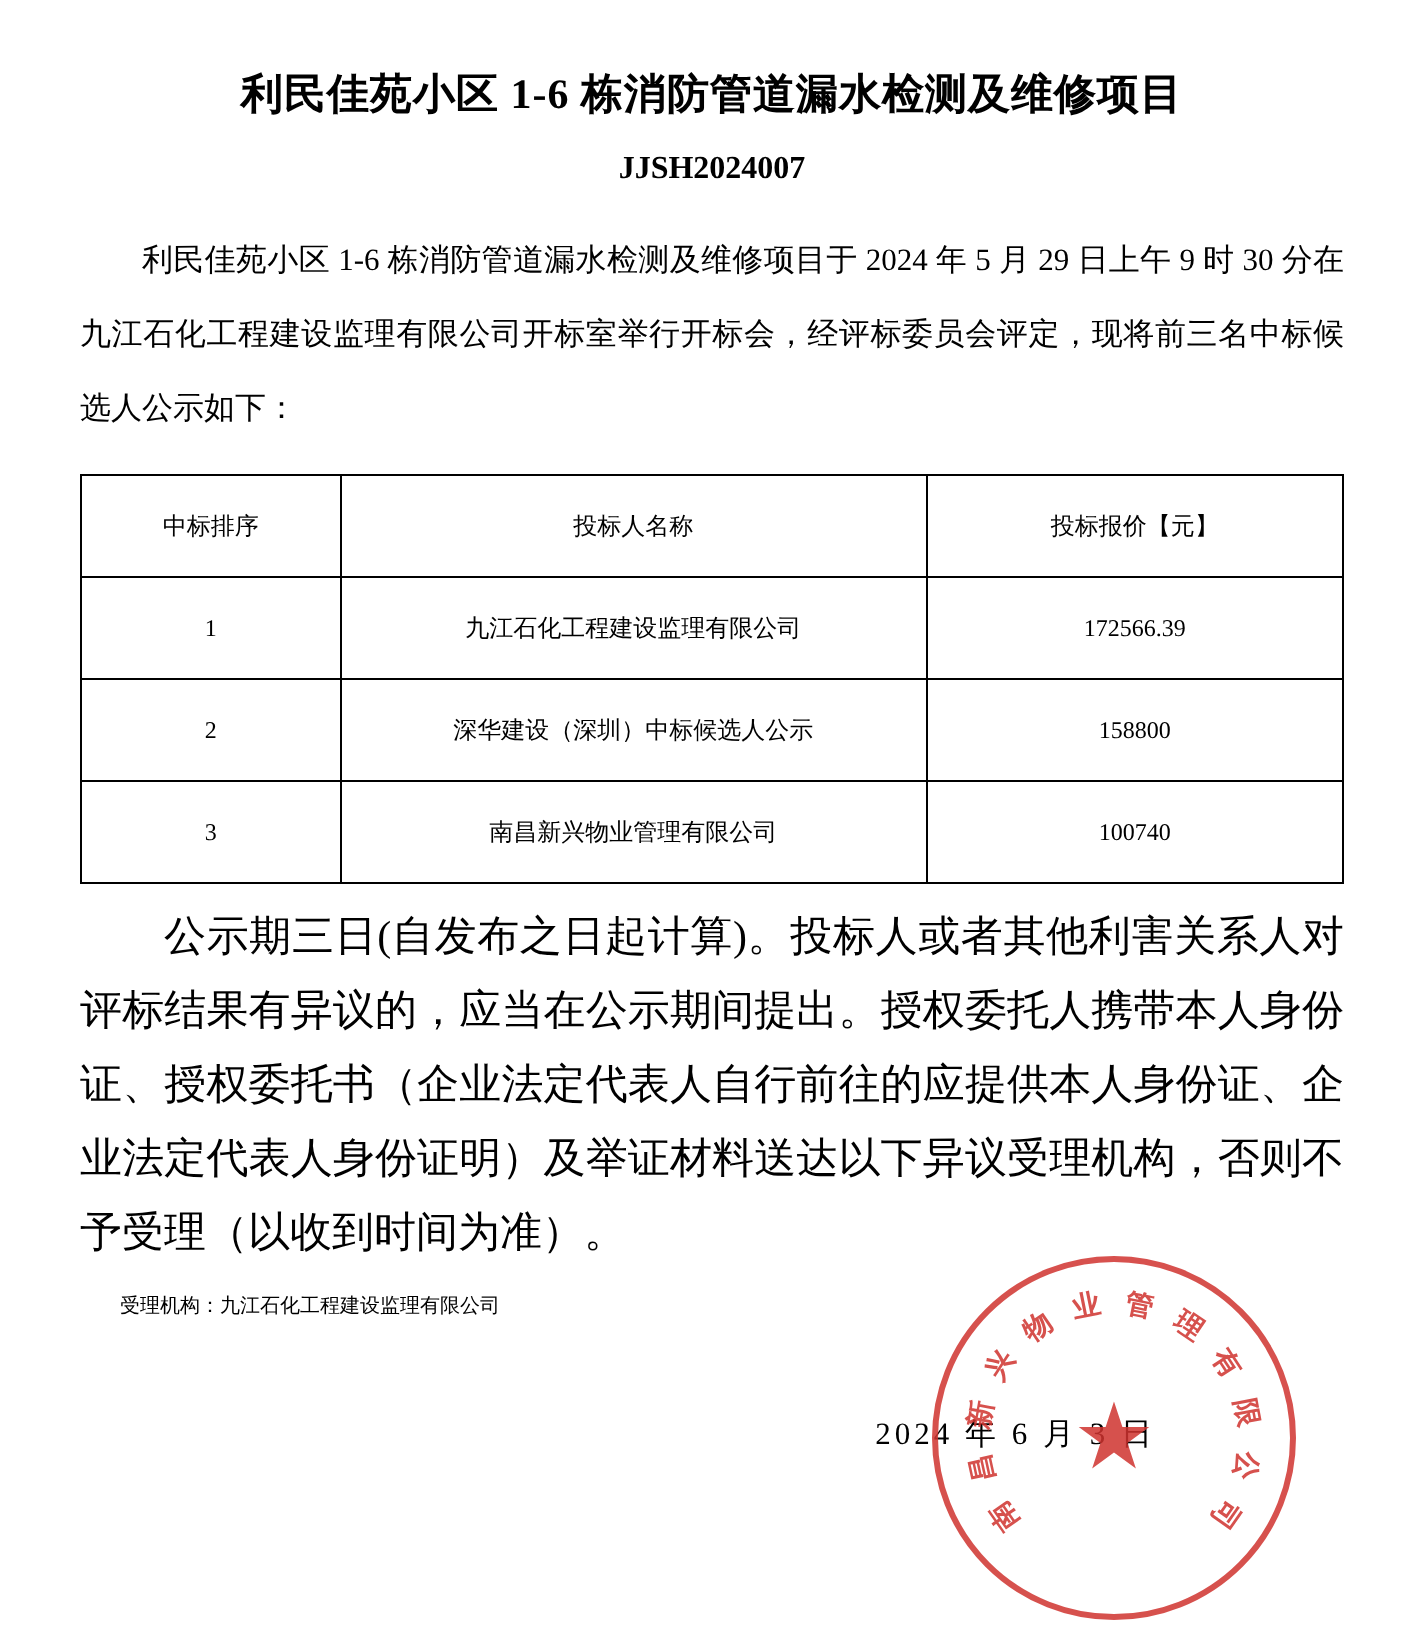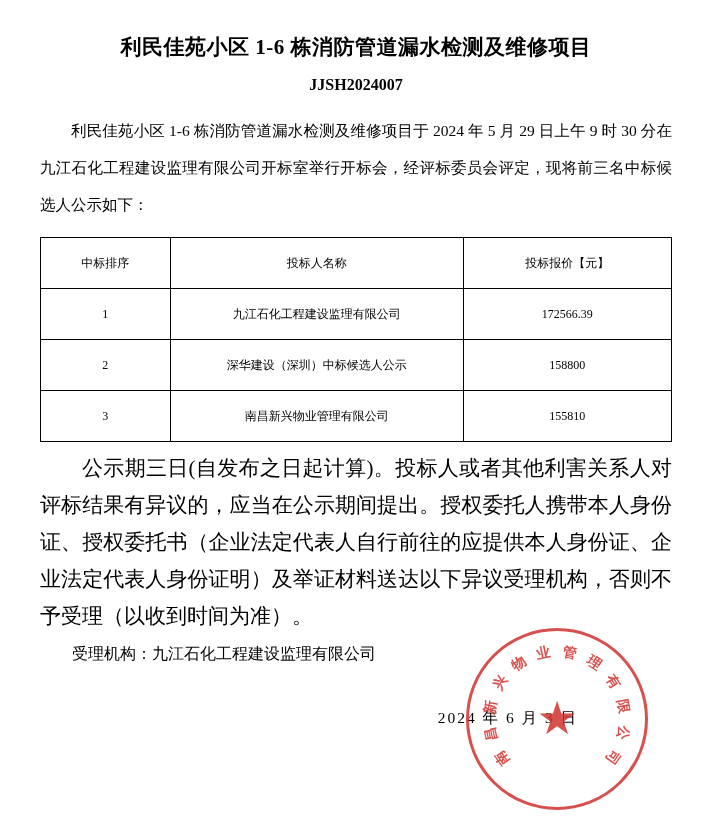--- a/index.html
+++ b/index.html
@@ -74,21 +74,21 @@
   .col-price { width: 33%; }
 
   .para {
     font-size: 21px;
     line-height: 37px;
     text-align: justify;
     text-justify: inter-ideograph;
     margin-top: 6px;
   }
   .info-line {
-    font-size: 16px;
+    font-size: 10px;
     line-height: 37px;
     text-indent: 2em;
   }
   .signature-block {
     margin-top: 26px;
     text-align: right;
     font-size: 15.5px;
     line-height: 40px;
     padding-right: 36px;
   }
@@ -170,21 +170,21 @@
         <td>172566.39</td>
       </tr>
       <tr>
         <td>2</td>
         <td>深华建设（深圳）中标候选人公示</td>
         <td>158800</td>
       </tr>
       <tr>
         <td>3</td>
         <td>南昌新兴物业管理有限公司</td>
-        <td>155810</td>
+        <td>100740</td>
       </tr>
     </tbody>
   </table>
 
   <div class="para">
     <span class="indent">公示期三日(自发布之日起计算)。投标人或者其他利害关系人对评标结果有异议的，应当在公示期间提出。授权委托人携带本人身份证、授权委托书（企业法定代表人自行前往的应提供本人身份证、企业法定代表人身份证明）及举证材料送达以下异议受理机构，否则不予受理（以收到时间为准）。</span>
   </div>
 
   <div class="info-line">
     <span>受理机构：</span><span>九江石化工程建设监理有限公司</span>

